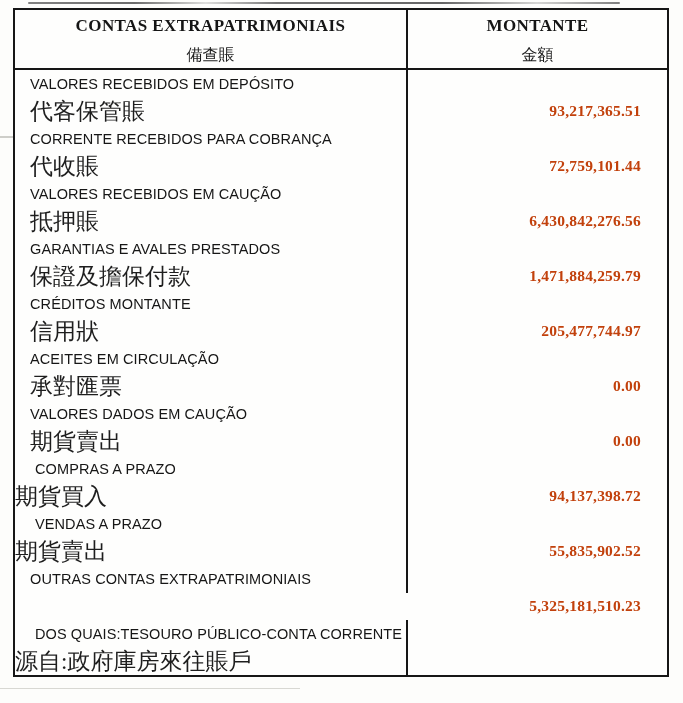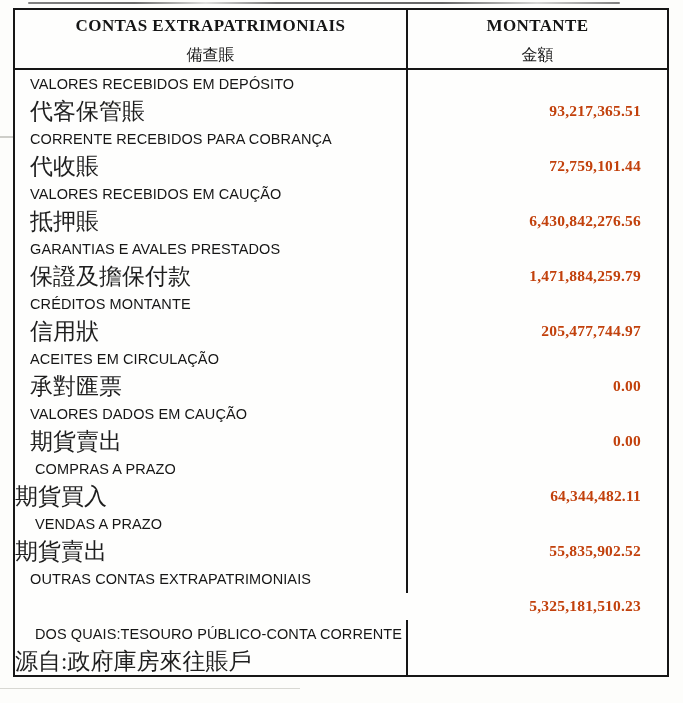--- a/index.html
+++ b/index.html
@@ -239,21 +239,21 @@
         <div class="row">
           <div class="label-cell">
             <span class="lbl pt indent-1">COMPRAS A PRAZO</span>
           </div>
           <div class="value-cell"></div>
         </div>
         <div class="row">
           <div class="label-cell">
             <span class="lbl zh indent-2">期貨買入</span>
           </div>
-          <div class="value-cell">64,344,482.11</div>
+          <div class="value-cell">94,137,398.72</div>
         </div>
         <div class="row">
           <div class="label-cell">
             <span class="lbl pt indent-1">VENDAS A PRAZO</span>
           </div>
           <div class="value-cell"></div>
         </div>
         <div class="row">
           <div class="label-cell">
             <span class="lbl zh indent-2">期貨賣出</span>

